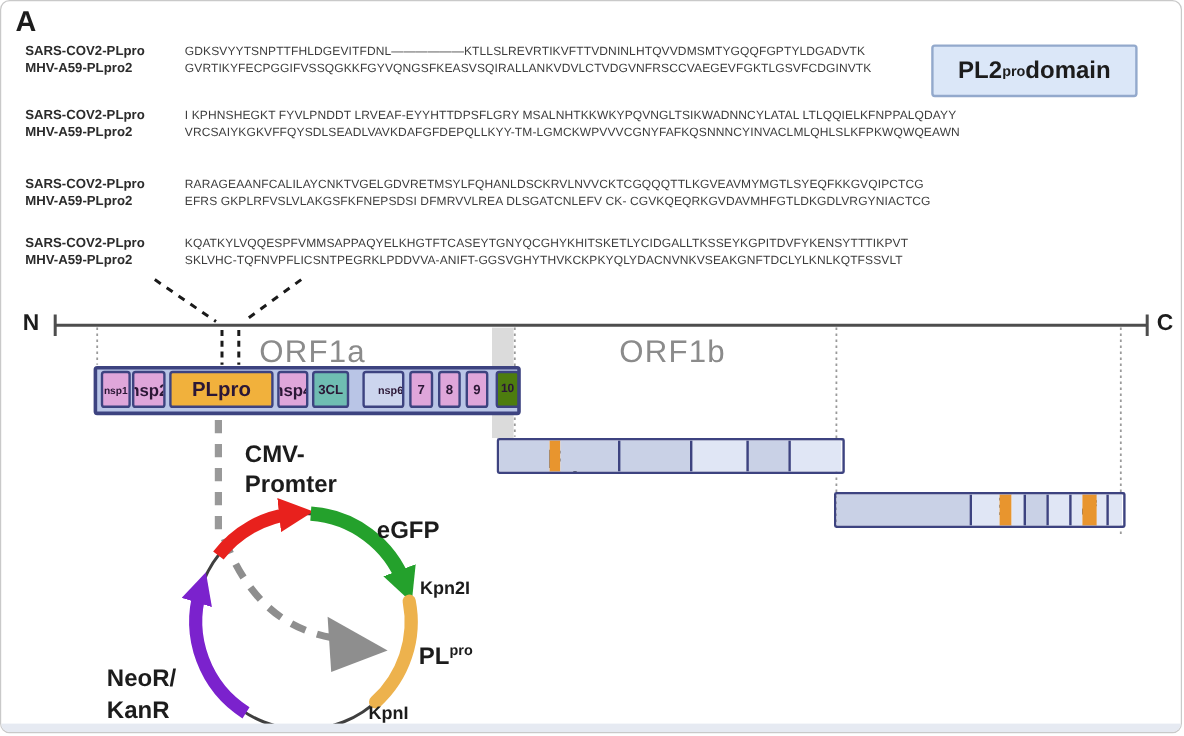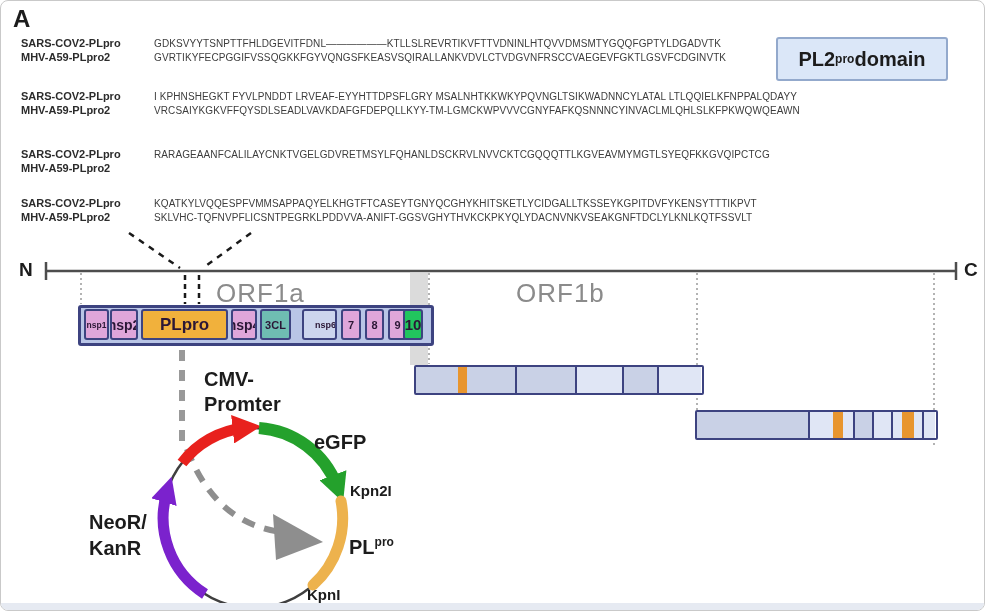--- a/index.html
+++ b/index.html
@@ -71,20 +71,21 @@
       <span class="seq">VRCSAIYKGKVFFQYSDLSEADLVAVKDAFGFDEPQLLKYY-TM-LGMCKWPVVVCGNYFAFKQSNNNCYINVACLMLQHLSLKFPKWQWQEAWN</span>
       </div>
   </div>
   <div class="align-group" style="top:147px">
     <div class="align-row" style="top:0">
       <span class="lbl">SARS-COV2-PLpro</span>
       <span class="seq">RARAGEAANFCALILAYCNKTVGELGDVRETMSYLFQHANLDSCKRVLNVVCKTCGQQQTTLKGVEAVMYMGTLSYEQFKKGVQIPCTCG</span>
       </div>
     <div class="align-row" style="top:14px">
       <span class="lbl">MHV-A59-PLpro2</span>
+      <span class="seq">EFRS GKPLRFVSLVLAKGSFKFNEPSDSI DFMRVVLREA DLSGATCNLEFV CK- CGVKQEQRKGVDAVMHFGTLDKGDLVRGYNIACTCG</span>
       </div>
   </div>
   <div class="align-group" style="top:196px">
     <div class="align-row" style="top:0">
       <span class="lbl">SARS-COV2-PLpro</span>
       <span class="seq">KQATKYLVQQESPFVMMSAPPAQYELKHGTFTCASEYTGNYQCGHYKHITSKETLYCIDGALLTKSSEYKGPITDVFYKENSYTTTIKPVT</span>
       </div>
     <div class="align-row" style="top:14px">
       <span class="lbl">MHV-A59-PLpro2</span>
       <span class="seq">SKLVHC-TQFNVPFLICSNTPEGRKLPDDVVA-ANIFT-GGSVGHYTHVKCKPKYQLYDACNVNKVSEAKGNFTDCLYLKNLKQTFSSVLT</span>
@@ -152,21 +153,21 @@
   <div class="orf1a-strip" id="orf1a-strip">
       <div class="nsp-box" style="left: 3px; width: 25px; background: rgb(223, 166, 218); font-size: 8.5px;">nsp1</div>
       <div class="nsp-box" style="left: 29px; width: 28px; background: rgb(223, 166, 218); font-size: 14px;">nsp2</div>
       <div class="nsp-box" style="left: 60px; width: 87px; background: rgb(241, 177, 60); font-size: 17px;">PLpro</div>
       <div class="nsp-box" style="left: 150px; width: 26px; background: rgb(223, 166, 218); font-size: 14px;">nsp4</div>
       <div class="nsp-box" style="left: 179px; width: 31px; background: rgb(111, 189, 178); font-size: 11px;">3CL</div>
       <div class="nsp-box" style="left: 221px; width: 35px; background: rgb(204, 213, 238); font-size: 9px; padding-left: 12px;">nsp6</div>
       <div class="nsp-box" style="left: 260px; width: 20px; background: rgb(223, 166, 218); font-size: 11px;">7</div>
       <div class="nsp-box" style="left: 284px; width: 19px; background: rgb(223, 166, 218); font-size: 11px;">8</div>
       <div class="nsp-box" style="left: 307px; width: 19px; background: rgb(223, 166, 218); font-size: 11px;">9</div>
-      <div class="nsp-box" style="left: 322px; width: 20px; background: #22c55e; font-size: 15px;">10</div>
+      <div class="nsp-box" style="left: 332px; width: 20px; background: #4d7c0f; font-size: 10px;">10</div>
     </div>
 
   <div class="seg-bar" id="rdrp-bar" style="left:413px; top:364px; width:290px;">
       <div class="seg" style="width: 42px; background: rgb(201, 209, 230);"></div>
       <div class="seg" style="width: 9px; background: rgb(232, 149, 46);"></div>
       <div class="seg" style="width: 48px; background: rgb(201, 209, 230);"></div>
       <div class="seg b" style="width: 60px; background: rgb(201, 209, 230);"></div>
       <div class="seg b" style="width: 47px; background: rgb(224, 230, 245);"></div>
       <div class="seg b" style="width: 35px; background: rgb(201, 209, 230);"></div>
       <div class="seg b" style="width: 44px; background: rgb(224, 230, 245);"></div>
@@ -188,19 +189,19 @@
   <div class="pl-label" style="left:203px; top:366px; font-size:20px; line-height:25px;">
     <div>CMV-</div>
     <div>Promter</div>
   </div>
   <div class="pl-label" style="left:313px; top:430px; font-size:20px;">eGFP</div>
   <div class="pl-label" style="left:349px; top:481px; font-size:15px;">Kpn2I</div>
   <div class="pl-label" style="left:348px; top:534px; font-size:20px;">
     <span>PL</span><sup>pro</sup>
   </div>
   <div class="pl-label" style="left:306px; top:585px; font-size:15px;">KpnI</div>
-  <div class="pl-label" style="left:88px; top:508px; font-size:20px; line-height:26px;">
+  <div class="pl-label" style="left:88px; top:552px; font-size:20px; line-height:26px;">
     <div>NeoR/</div>
     <div>KanR</div>
   </div>
 
   <div class="bottom-strip"></div>
 </div>
 
 </body></html>

